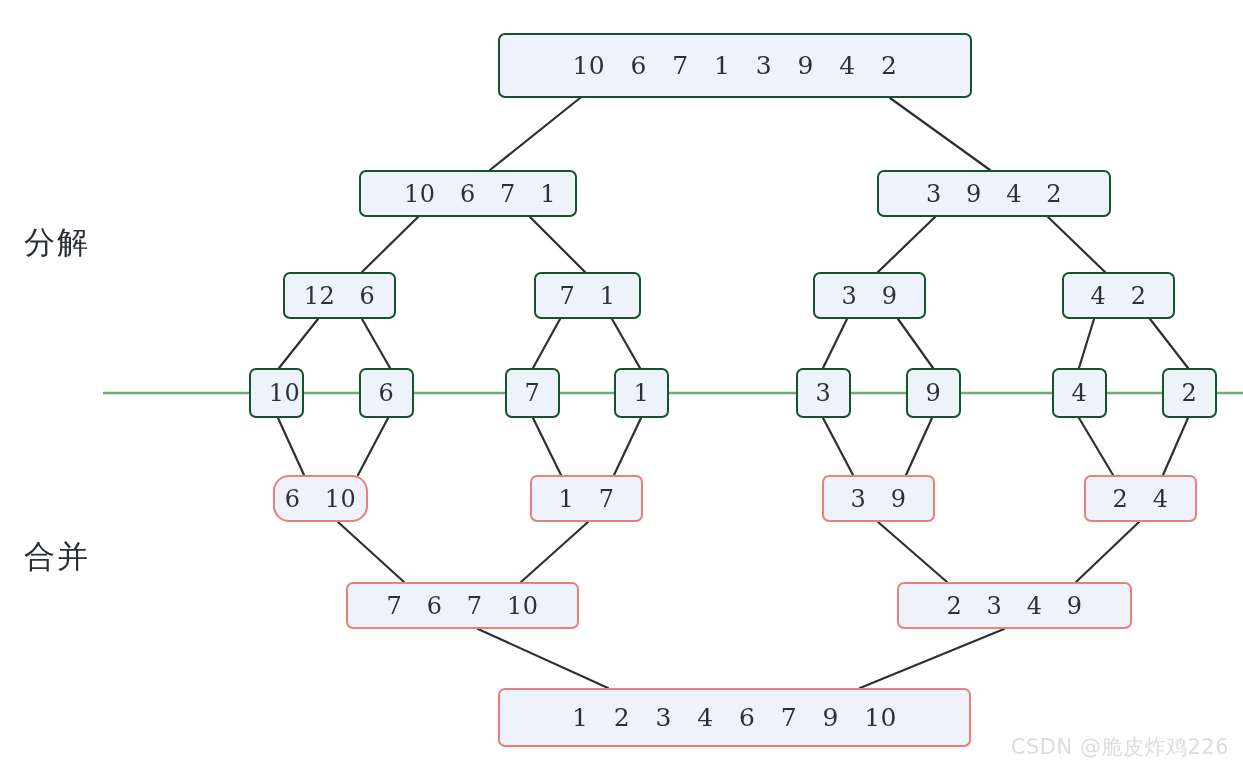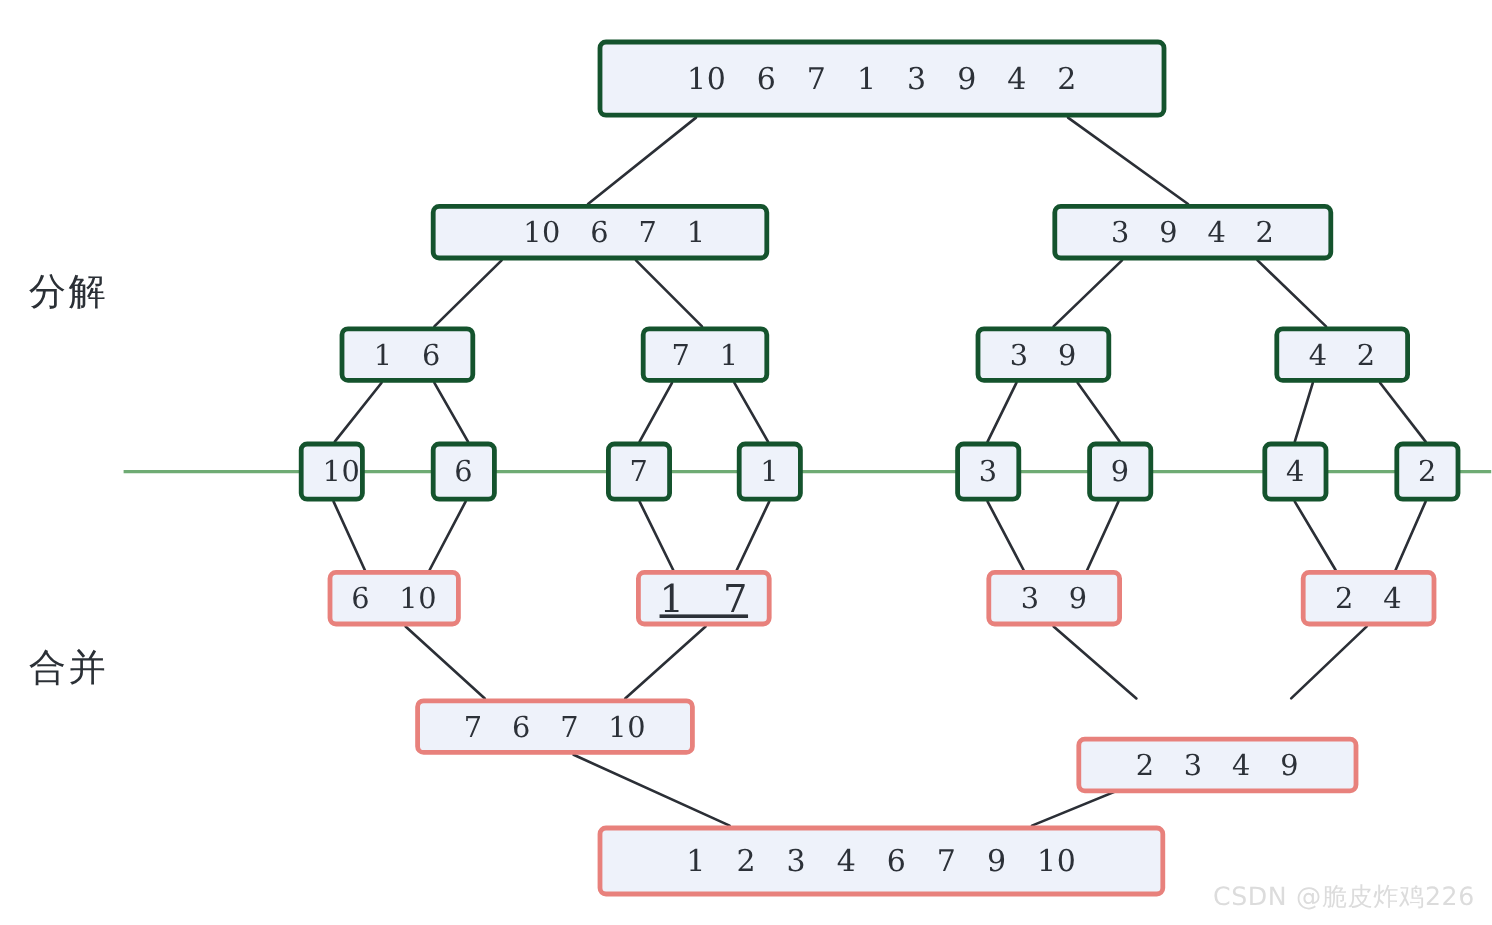--- a/index.html
+++ b/index.html
@@ -25,21 +25,21 @@
     height: 771px;
     pointer-events: none;
   }
   .node {
     position: absolute;
     box-sizing: border-box;
     display: flex;
     align-items: center;
     justify-content: center;
     background: #eef2fa;
-    border: 4px solid #14532d;
+    border: 2px solid #14532d;
     border-radius: 7px;
     color: #2c3138;
     font-family: "DejaVu Serif", "Liberation Serif", serif;
     font-size: 25px;
     letter-spacing: 0.5px;
     white-space: pre;
     z-index: 3;
   }
   .node.merged {
     border-color: #e8817c;
@@ -97,40 +97,40 @@
         <line x1="878" y1="522" x2="947" y2="582"></line>
         <line x1="1139" y1="522" x2="1076" y2="582"></line>
         <line x1="478" y1="629" x2="608" y2="688"></line>
         <line x1="1004" y1="629" x2="860" y2="688"></line>
       </g>
     <line id="divider-line" stroke="#6fab74" stroke-width="2.6" x1="103" y1="393" x2="1243" y2="393"></line>
   </svg>
 
   <div id="nodes-layer">
       <div class="node" style="left: 498px; top: 33px; width: 474px; height: 65px; font-size: 25px;">10   6   7   1   3   9   4   2</div>
-      <div class="node" style="left: 359px; top: 170px; width: 282px; height: 47px; font-size: 24px; padding-left: 24px;">10   6   7   1</div>
+      <div class="node" style="left: 359px; top: 170px; width: 218px; height: 47px; font-size: 24px; padding-left: 24px;">10   6   7   1</div>
       <div class="node" style="left: 877px; top: 170px; width: 234px; height: 47px; font-size: 24px;">3   9   4   2</div>
-      <div class="node" style="left: 283px; top: 272px; width: 113px; height: 47px; font-size: 24px;">1   6</div>
+      <div class="node" style="left: 283px; top: 272px; width: 113px; height: 47px; font-size: 24px;">12   6</div>
       <div class="node" style="left: 534px; top: 272px; width: 107px; height: 47px; font-size: 24px;">7   1</div>
       <div class="node" style="left: 813px; top: 272px; width: 113px; height: 47px; font-size: 24px;">3   9</div>
       <div class="node" style="left: 1062px; top: 272px; width: 113px; height: 47px; font-size: 24px;">4   2</div>
       <div class="node" style="left: 249px; top: 368px; width: 55px; height: 50px; font-size: 24px; padding-left: 16px;">10</div>
       <div class="node" style="left: 359px; top: 368px; width: 55px; height: 50px; font-size: 24px;">6</div>
       <div class="node" style="left: 505px; top: 368px; width: 55px; height: 50px; font-size: 24px;">7</div>
       <div class="node" style="left: 614px; top: 368px; width: 55px; height: 50px; font-size: 24px;">1</div>
       <div class="node" style="left: 796px; top: 368px; width: 55px; height: 50px; font-size: 24px;">3</div>
       <div class="node" style="left: 906px; top: 368px; width: 55px; height: 50px; font-size: 24px;">9</div>
       <div class="node" style="left: 1052px; top: 368px; width: 55px; height: 50px; font-size: 24px;">4</div>
       <div class="node" style="left: 1162px; top: 368px; width: 55px; height: 50px; font-size: 24px;">2</div>
-      <div class="node merged" style="left: 273px; top: 475px; width: 111px; height: 47px; font-size: 24px;">6   10</div>
-      <div class="node merged" style="left: 530px; top: 475px; width: 113px; height: 47px; font-size: 32px; text-decoration: underline;">1   7</div>
+      <div class="node merged" style="left: 273px; top: 475px; width: 95px; height: 47px; font-size: 24px; border-radius: 16px;">6   10</div>
+      <div class="node merged" style="left: 530px; top: 475px; width: 113px; height: 47px; font-size: 24px;">1   7</div>
       <div class="node merged" style="left: 822px; top: 475px; width: 113px; height: 47px; font-size: 24px;">3   9</div>
       <div class="node merged" style="left: 1084px; top: 475px; width: 113px; height: 47px; font-size: 24px;">2   4</div>
       <div class="node merged" style="left: 346px; top: 582px; width: 233px; height: 47px; font-size: 24px;">7   6   7   10</div>
-      <div class="node merged" style="left: 897px; top: 614px; width: 235px; height: 47px; font-size: 24px;">2   3   4   9</div>
+      <div class="node merged" style="left: 897px; top: 582px; width: 235px; height: 47px; font-size: 24px;">2   3   4   9</div>
       <div class="node merged" style="left: 498px; top: 688px; width: 473px; height: 59px; font-size: 25px;">1   2   3   4   6   7   9   10</div>
     </div>
 
   <div class="stage-label" id="label-decompose" style="left: 24px; top: 222px;">分解</div>
 
   <div class="stage-label" id="label-merge" style="left: 24px; top: 536px;">合并</div>
 
   <div class="watermark">CSDN @脆皮炸鸡226</div>
 </div>
 

